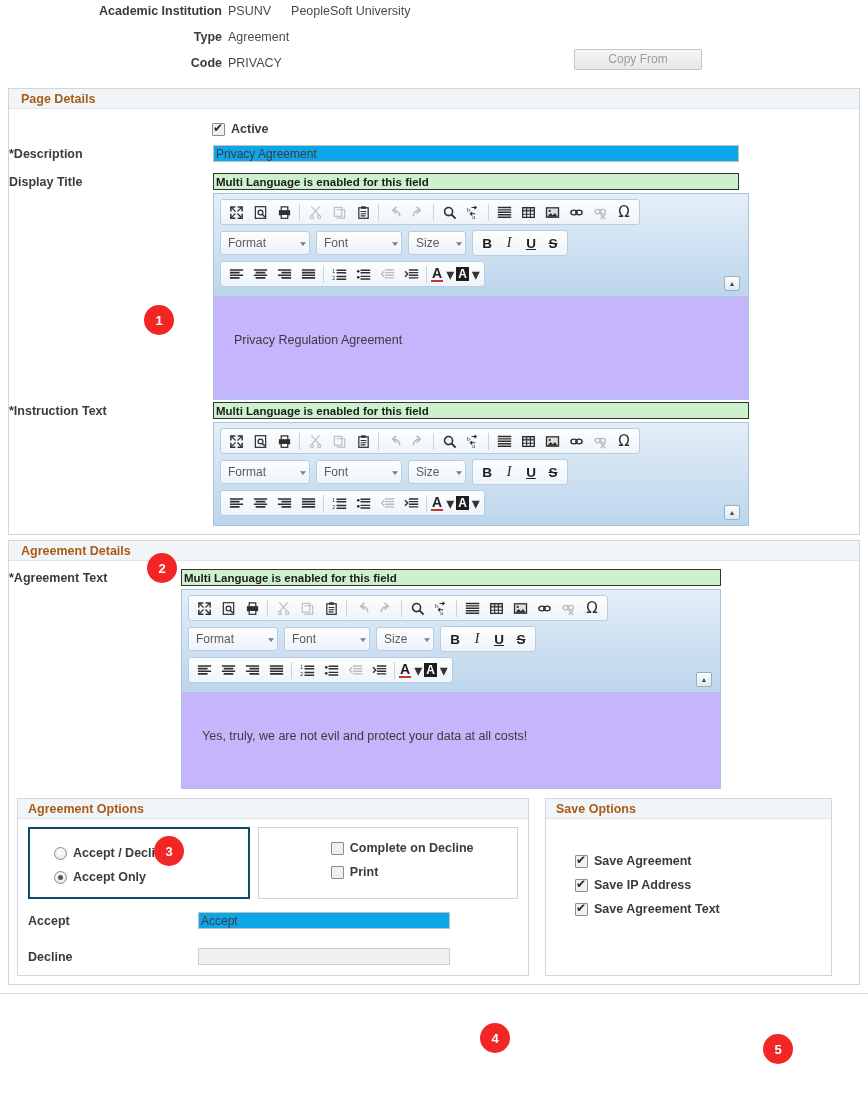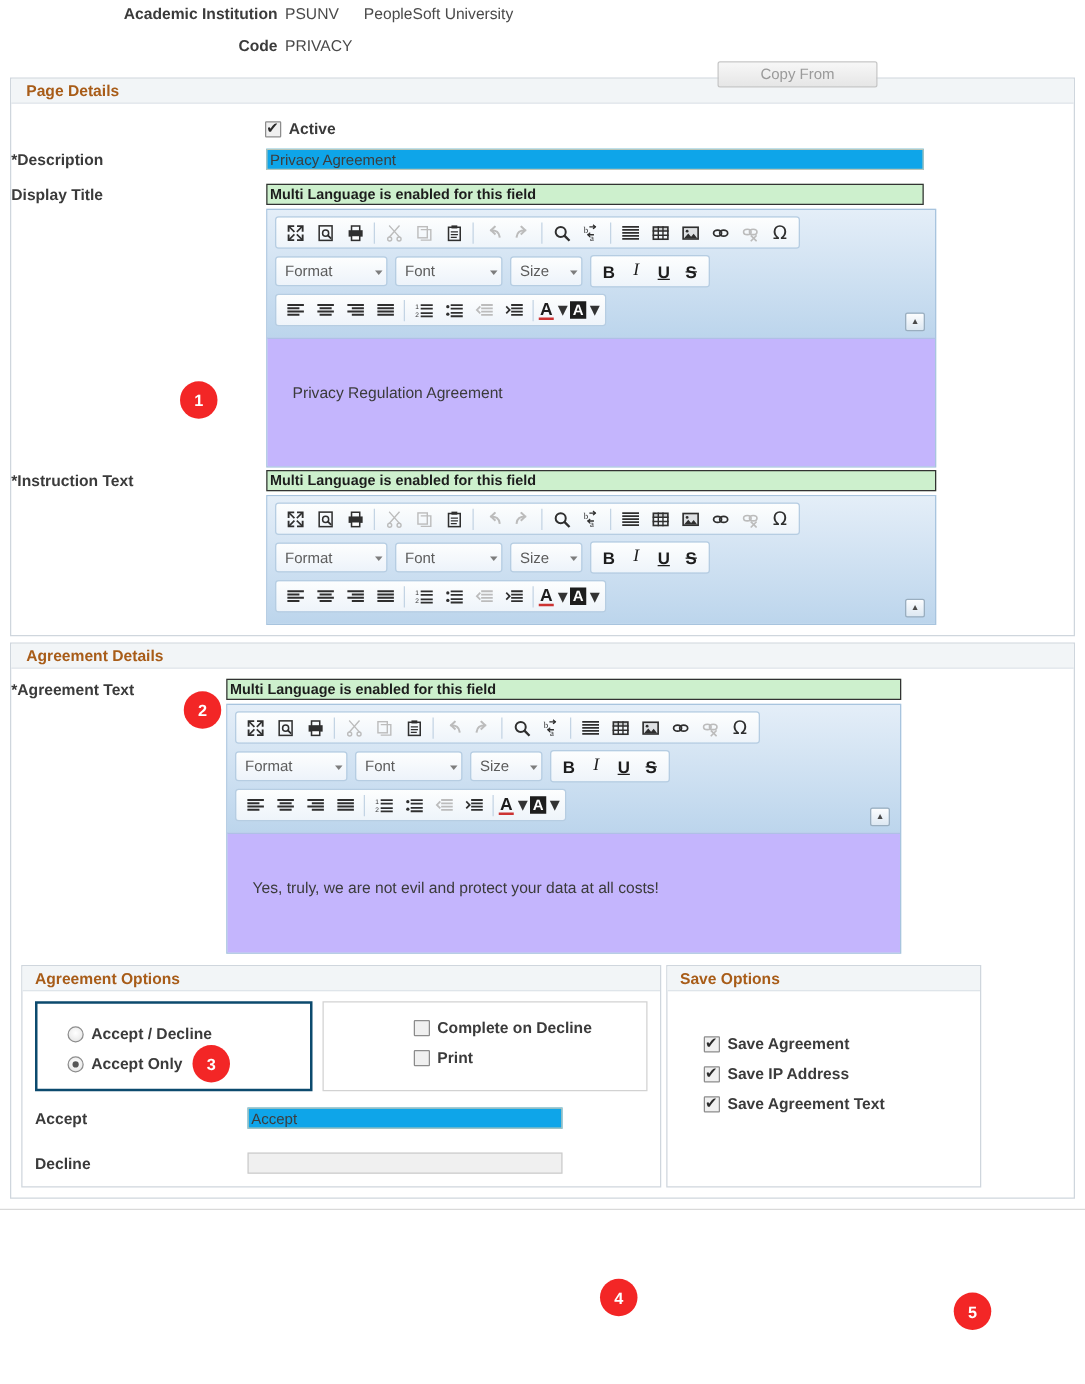--- a/index.html
+++ b/index.html
@@ -161,20 +161,24 @@
 </head>
 <body>
 
 <div class="hdr">
   <div class="frow">
     <div class="flabel">Academic Institution</div>
     <div class="fval">PSUNV</div>
     <div class="fval sub">PeopleSoft University</div>
   </div>
   <div class="frow">
+    <div class="flabel">Type</div>
+    <div class="fval">Agreement</div>
+  </div>
+  <div class="frow">
     <div class="flabel">Code</div>
     <div class="fval">PRIVACY</div>
   </div>
 </div>
 
 <div class="copyfrom-wrap">
   <div class="btn-disabled">Copy From</div>
 </div>
 
 <div class="group" style="margin-top:6px;">
@@ -828,21 +832,21 @@
             <div class="lbl-right" style="width:170px; padding-right:6px;">Accept</div>
             <div class="inp" style="width:252px;">Accept</div>
           </div>
           <div style="display:flex; align-items:center; margin-top:19px;">
             <div class="lbl-right" style="width:170px; padding-right:6px;">Decline</div>
             <div class="inp gray" style="width:252px;"></div>
           </div>
         </div>
       </div>
 
-      <div class="group-inner" style="width:252px; margin-left:4px;">
+      <div class="group-inner" style="width:287px; margin-left:16px;">
         <div class="group-hdr">Save Options</div>
         <div style="padding:30px 0 30px 29px;">
           <div class="cbrow">
             <div class="cb checked"></div>
             <div class="cblabel">Save Agreement</div>
           </div>
           <div class="cbrow">
             <div class="cb checked"></div>
             <div class="cblabel">Save IP Address</div>
           </div>

